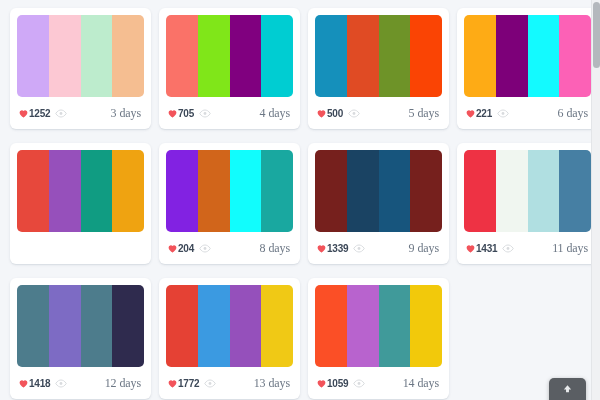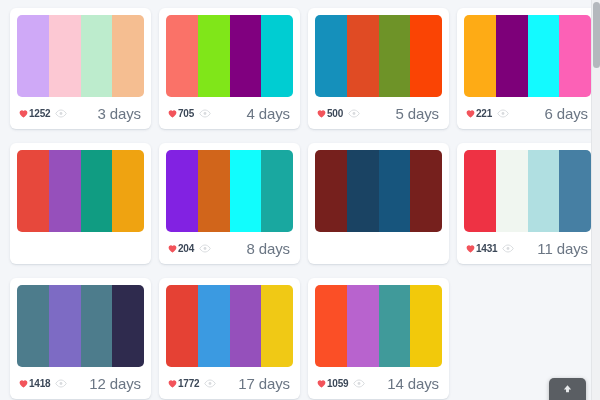--- a/index.html
+++ b/index.html
@@ -54,25 +54,26 @@
   .eye-icon { display: block; width: 12px; height: 9px; flex: none; opacity: .95; }
   .like-count {
     font-size: 10px;
     color: #3c4858;
     font-weight: bold;
     letter-spacing: -0.2px;
     line-height: 1;
   }
   .age {
     margin-left: auto;
-    font-size: 15px;
+    font-size: 12px;
     color: #6b7684;
     line-height: 1;
     letter-spacing: -0.1px;
     padding-right: 2px;
+    font-family: Liberation Serif, serif;
   }
   
   #scrollbar-track {
     position: absolute;
     top: 0; right: 0;
     width: 9px; height: 400px;
     background: #f0f1f3;
     border-left: 1px solid #e3e5e8;
     box-sizing: border-box;
   }
@@ -226,20 +227,35 @@
           <span class="age">8 days</span>
         </div>
       </div>
       <div class="card">
         <div class="swatch">
           <span title="#76201d" style="background: rgb(118, 32, 29);"></span>
           <span title="#1a4363" style="background: rgb(26, 67, 99);"></span>
           <span title="#17557d" style="background: rgb(23, 85, 125);"></span>
           <span title="#76201d" style="background: rgb(118, 32, 29);"></span>
         </div>
+        <div class="meta">
+          <div class="likes">
+            <svg class="heart-icon" viewBox="0 0 24 24">
+              <path fill="#f2545b" d="M12 21s-8.5-5.3-8.5-11A5 5 0 0 1 12 6.6 5 5 0 0 1 20.5 10c0 5.7-8.5 11-8.5 11z"></path>
+            </svg>
+            <span class="like-count">1339</span>
+          </div>
+          <span>
+            <svg class="eye-icon" viewBox="0 0 24 16">
+              <path fill="none" stroke="#d7dadd" stroke-width="2" d="M1.5 8 C5 2.5 9 1 12 1 s7 1.5 10.5 7 C19 13.5 15 15 12 15 S5 13.5 1.5 8 z"></path>
+              <circle cx="12" cy="8" r="2.8" fill="#d7dadd"></circle>
+            </svg>
+          </span>
+          <span class="age">9 days</span>
+        </div>
       </div>
       <div class="card">
         <div class="swatch">
           <span title="#ee3244" style="background: rgb(238, 50, 68);"></span>
           <span title="#f0f6f0" style="background: rgb(240, 246, 240);"></span>
           <span title="#b0dfe1" style="background: rgb(176, 223, 225);"></span>
           <span title="#467fa3" style="background: rgb(70, 127, 163);"></span>
         </div>
         <div class="meta">
           <div class="likes">
@@ -293,21 +309,21 @@
               <path fill="#f2545b" d="M12 21s-8.5-5.3-8.5-11A5 5 0 0 1 12 6.6 5 5 0 0 1 20.5 10c0 5.7-8.5 11-8.5 11z"></path>
             </svg>
             <span class="like-count">1772</span>
           </div>
           <span>
             <svg class="eye-icon" viewBox="0 0 24 16">
               <path fill="none" stroke="#d7dadd" stroke-width="2" d="M1.5 8 C5 2.5 9 1 12 1 s7 1.5 10.5 7 C19 13.5 15 15 12 15 S5 13.5 1.5 8 z"></path>
               <circle cx="12" cy="8" r="2.8" fill="#d7dadd"></circle>
             </svg>
           </span>
-          <span class="age">17 days</span>
+          <span class="age">13 days</span>
         </div>
       </div>
       <div class="card">
         <div class="swatch">
           <span title="#fb4f26" style="background: rgb(251, 79, 38);"></span>
           <span title="#b863ce" style="background: rgb(184, 99, 206);"></span>
           <span title="#409a9a" style="background: rgb(64, 154, 154);"></span>
           <span title="#f2c90b" style="background: rgb(242, 201, 11);"></span>
         </div>
         <div class="meta">

